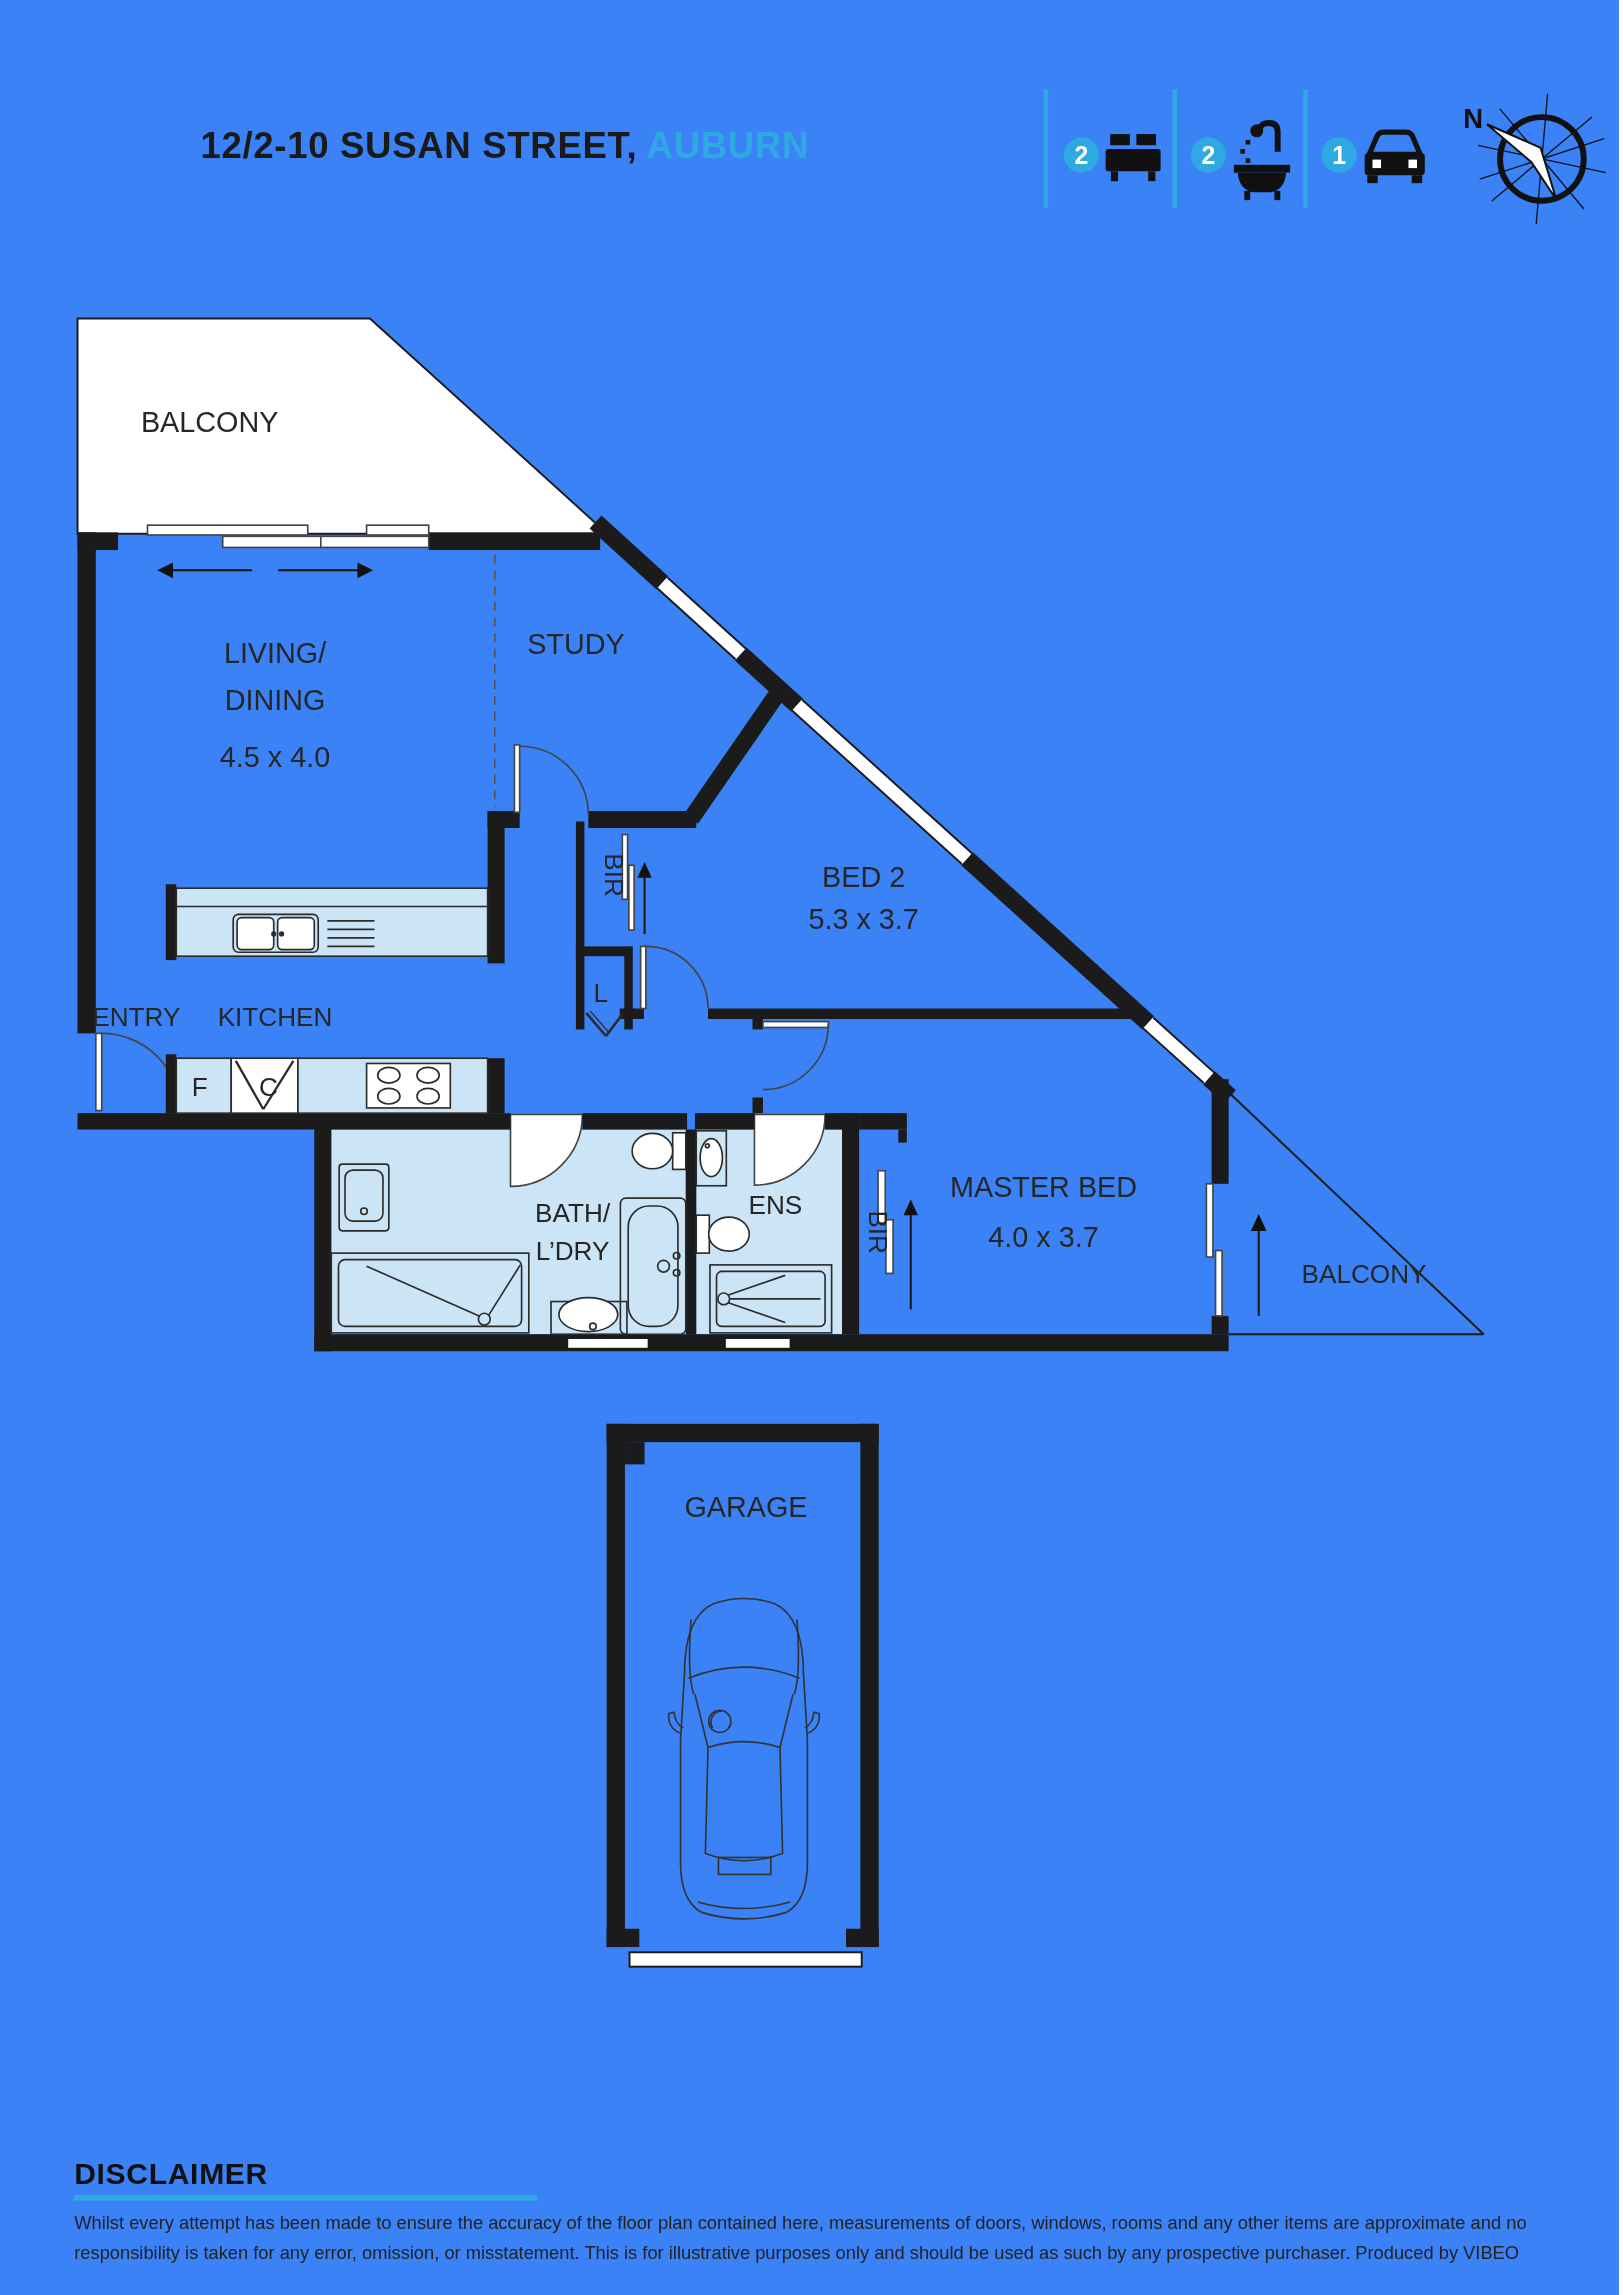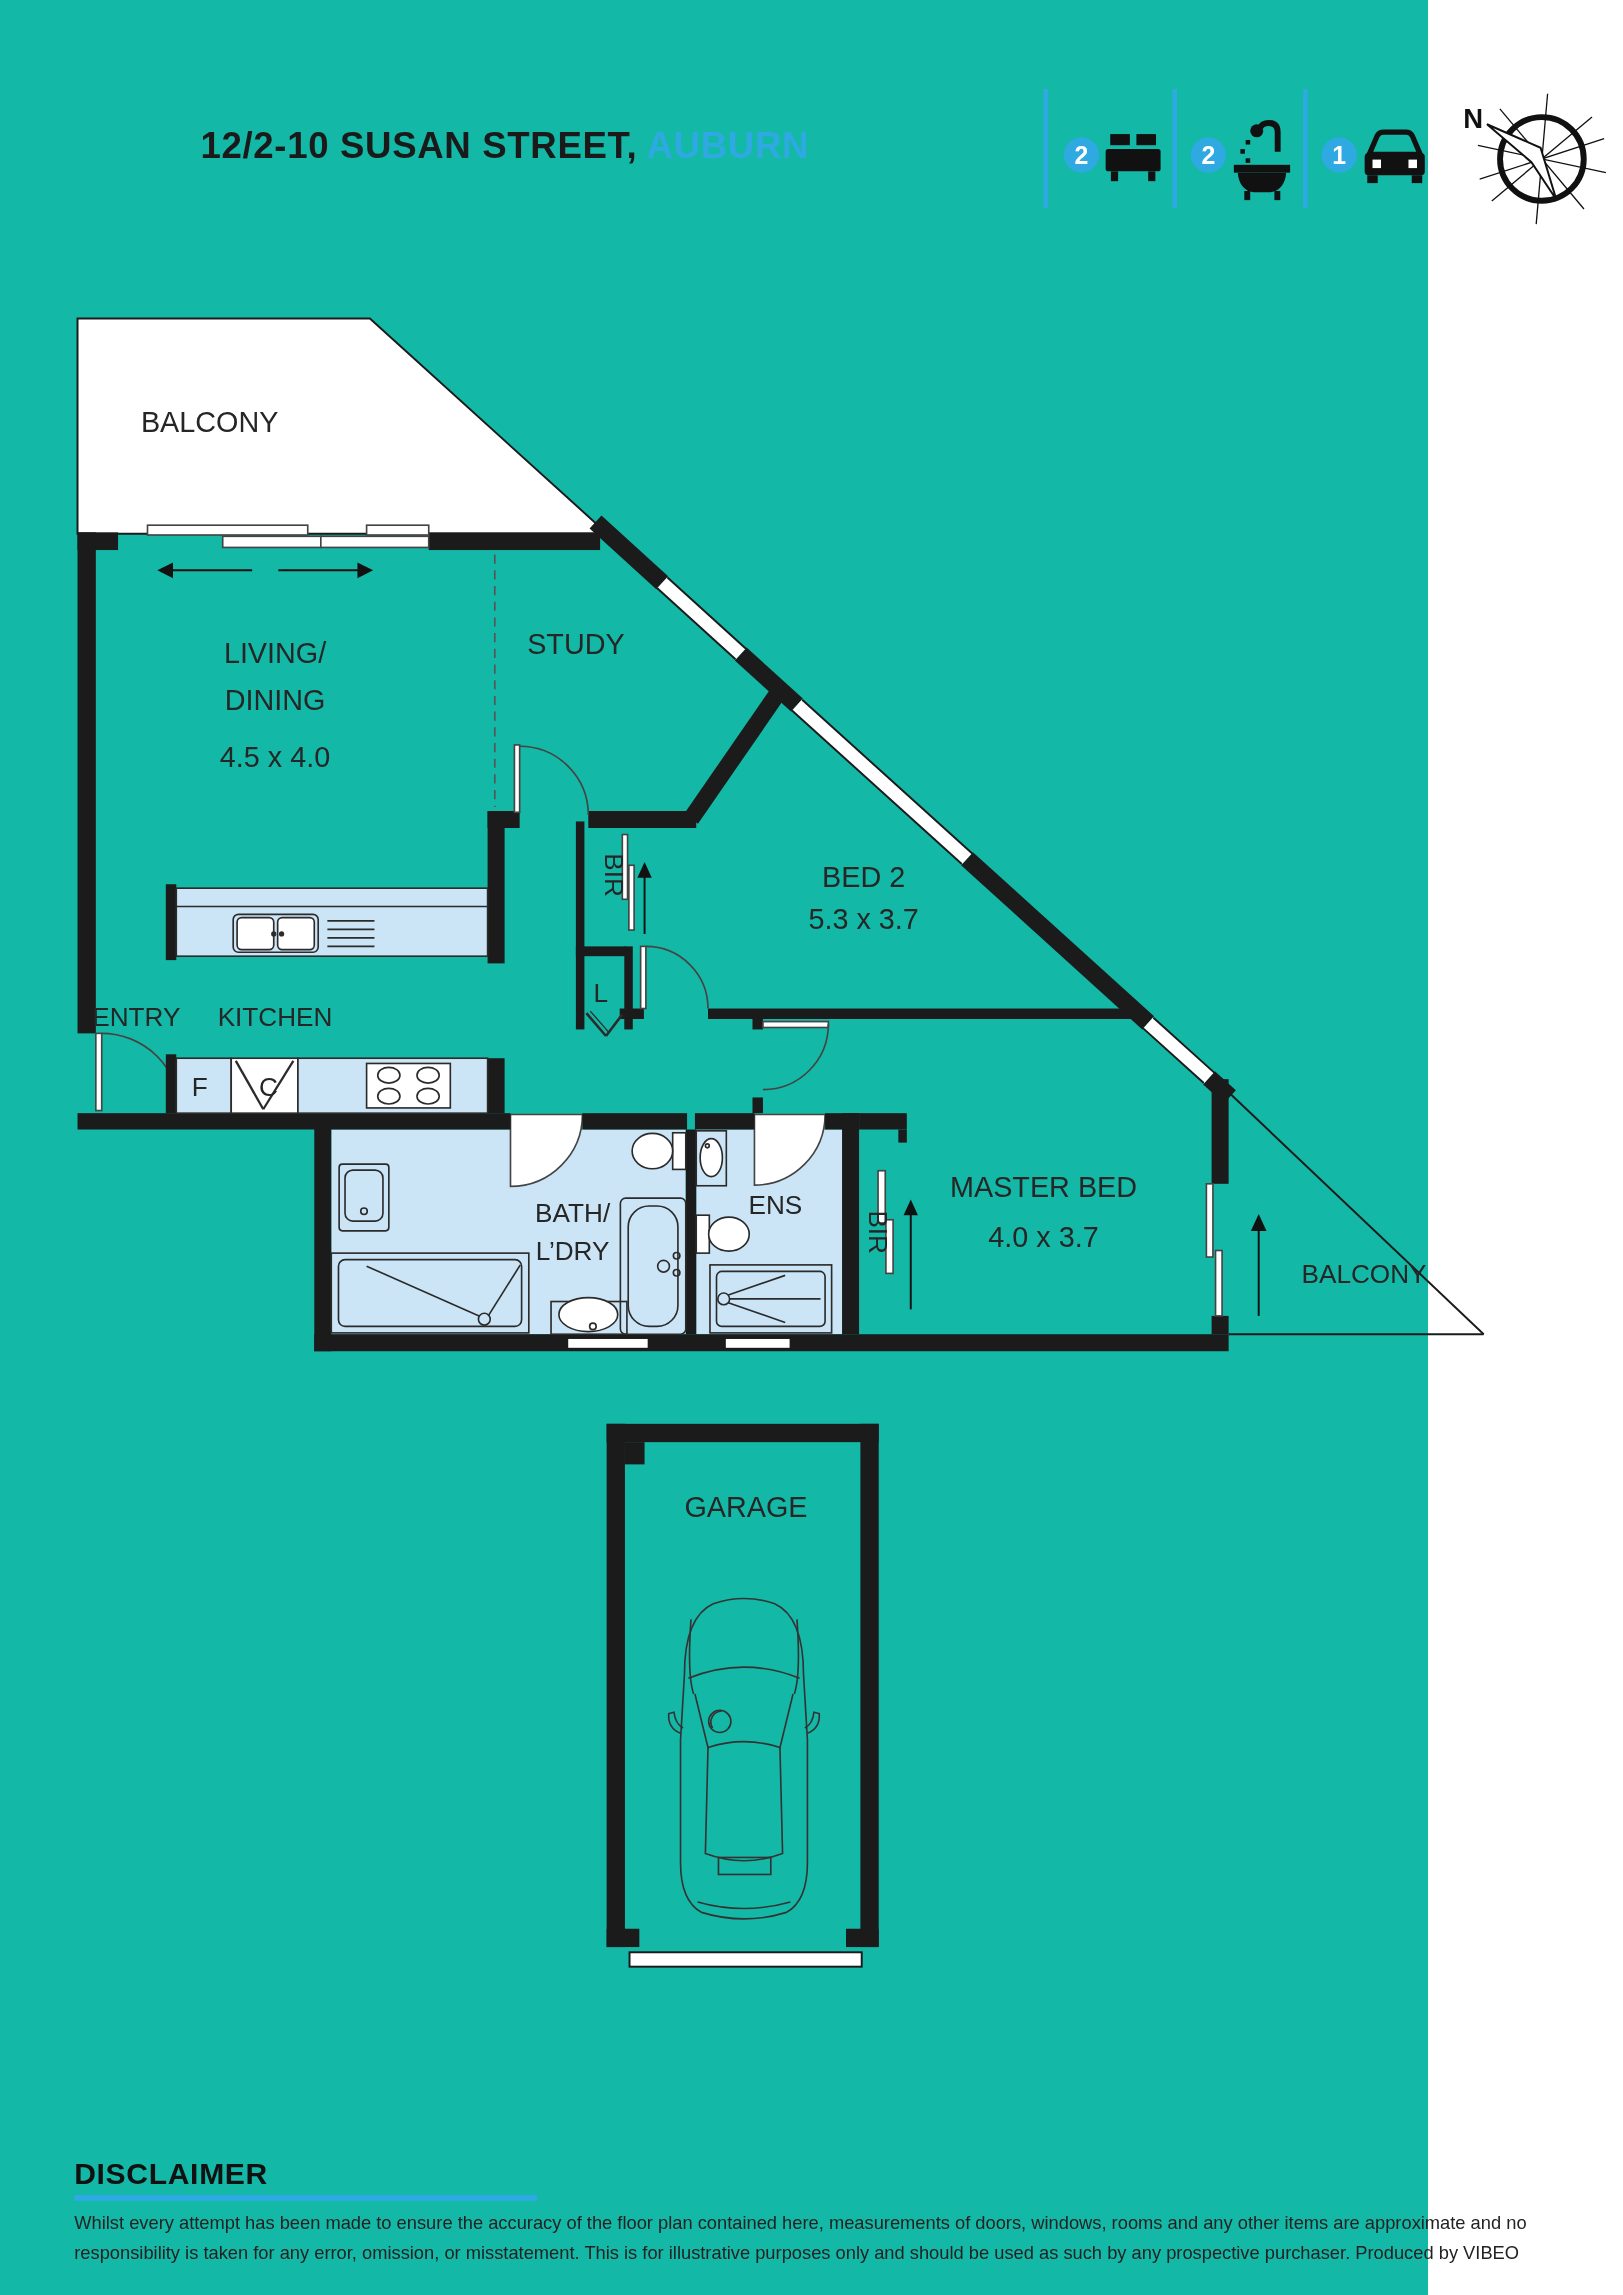--- a/index.html
+++ b/index.html
@@ -1,17 +1,17 @@
 <!DOCTYPE html>
 <html style="font-size:10.5px"><head>
 <meta charset="utf-8">
 <style>
   html,body{margin:0;padding:0;background:#ffffff;}
   body{font-family:"Liberation Sans", sans-serif;}
-  .page{width:1428px;height:2295px;position:relative;background:#14b8a6;}
+  .page{width:1619px;height:2295px;position:relative;background:#3b82f6;}
   svg{display:block;}
   text{fill:#1d1d1d;}
   .title-black{font-size:56px;font-weight:bold;fill:#1a1a1a;letter-spacing:1px;}
   .title-accent{font-size:56px;font-weight:bold;letter-spacing:1px;}
   .stat-num{font-size:38px;font-weight:bold;fill:#ffffff;}
   .room{font-size:44px;font-weight:500;fill:#262626;}
   .room-sm{font-size:40px;font-weight:500;fill:#262626;}
   .dims{font-size:44px;font-weight:400;fill:#262626;}
   .tiny{font-size:40px;font-weight:400;fill:#262626;}
   .north{font-size:42px;font-weight:bold;fill:#111;}

